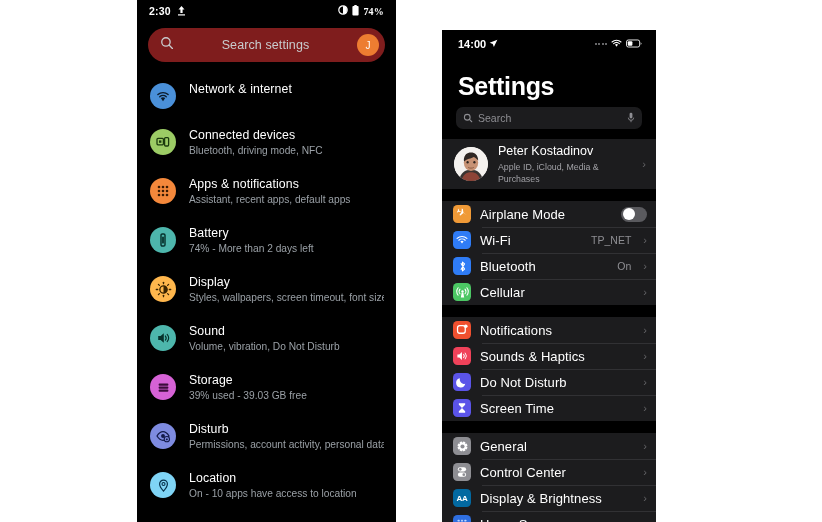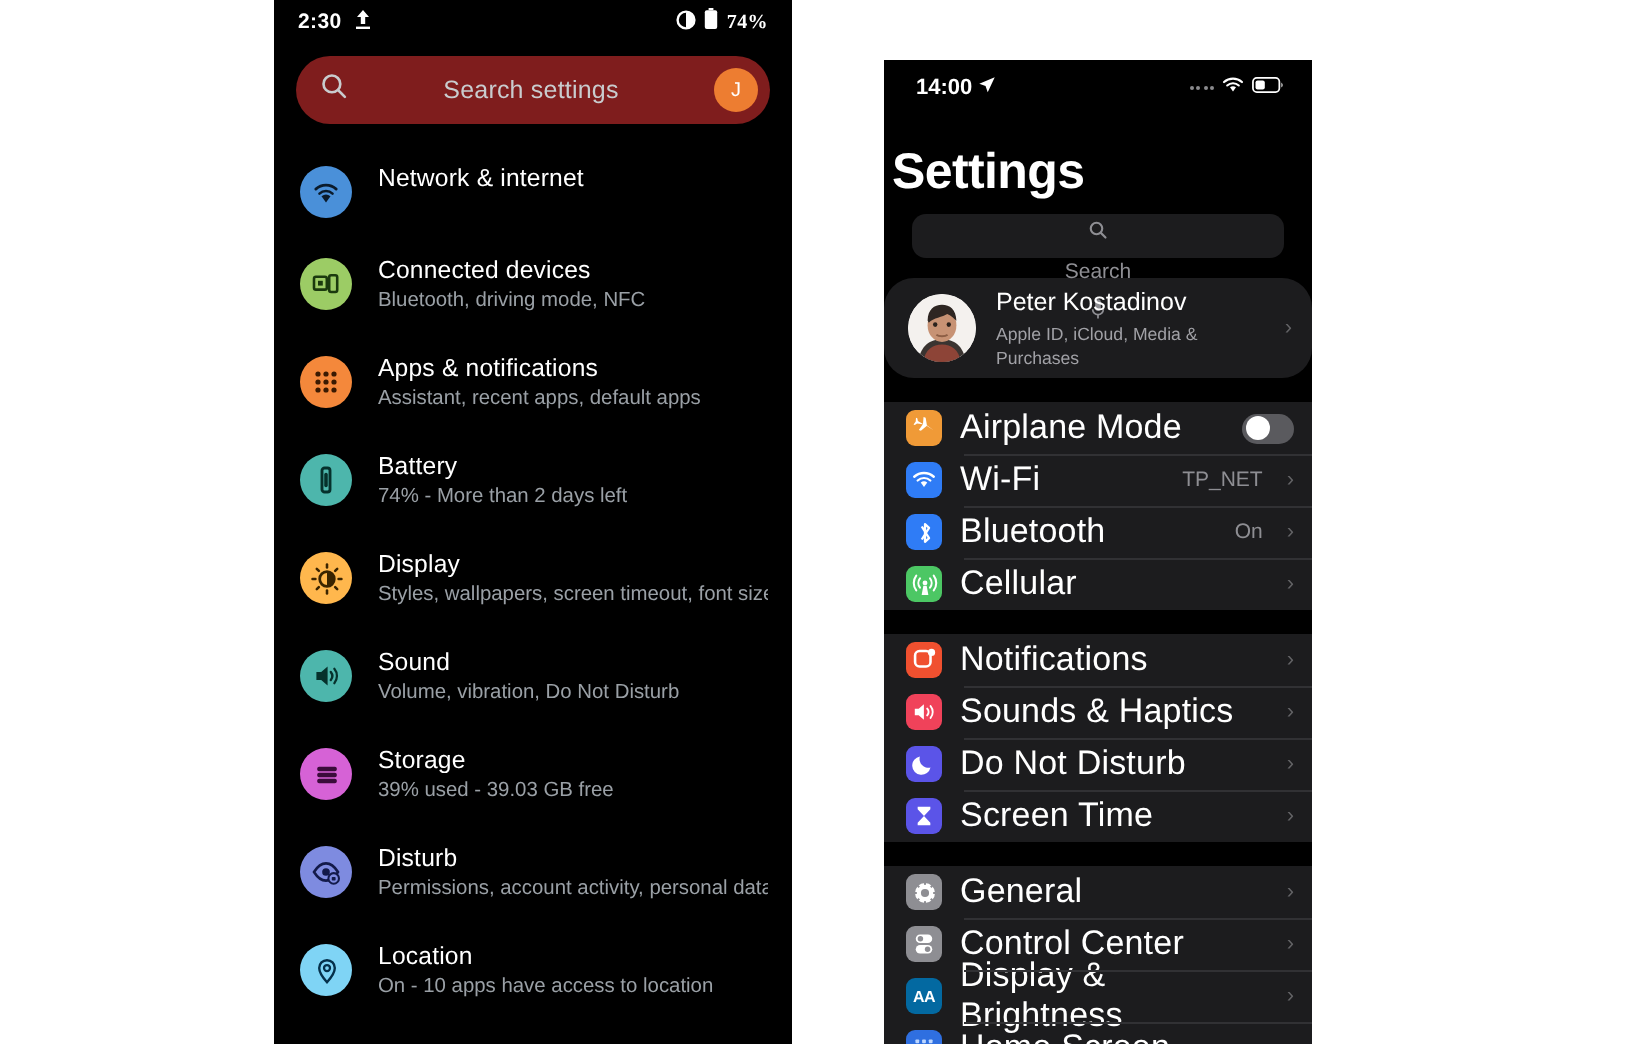--- a/index.html
+++ b/index.html
@@ -59,46 +59,46 @@
   .i-statusbar{
     height:24px; display:flex; align-items:center; justify-content:space-between;
     padding:4px 14px 0 16px; color:#ffffff; font-size:11px; font-weight:bold;
   }
   .i-status-left{ display:flex; align-items:center; gap:3px; }
   .i-status-right{ display:flex; align-items:center; gap:4px; }
   .dots{ display:flex; gap:1.5px; align-items:center; }
   .dots i{ width:2px; height:2px; background:#8a8a8d; border-radius:50%; display:block; }
 
   .i-bigtitle{
-    color:#ffffff; font-size:25px; font-weight:bold; padding:18px 16px 6px 4px;
+    color:#ffffff; font-size:25px; font-weight:bold; padding:18px 16px 6px 16px;
     letter-spacing:-.3px;
   }
   .i-searchbar{
     margin:0 14px 10px 14px; height:22px; background:#1c1c1e; border-radius:7px;
-    display:flex; align-items:center; padding:0 7px; gap:5px;flex-direction:column;
+    display:flex; align-items:center; padding:0 7px; gap:5px;
   }
   .i-search-ph{ flex:1; color:#8e8e93; font-size:10.5px; }
 
   .i-group{ background:#1c1c1e; margin-bottom:12px; }
   .i-row{
     display:flex; align-items:center; gap:9px; padding:0 9px 0 11px; height:26px;
     position:relative;
   }
   .i-row + .i-row::before{
     content:""; position:absolute; left:40px; right:0; top:0; height:1px;
     background:#313134;
   }
   .i-icon{ width:18px; height:18px; border-radius:4.5px; flex:0 0 18px;
     display:flex; align-items:center; justify-content:center; }
-  .i-label{ color:#ffffff; font-size:17px; flex:1; letter-spacing:.1px; }
+  .i-label{ color:#ffffff; font-size:13px; flex:1; letter-spacing:.1px; }
   .i-value{ color:#8e8e93; font-size:10.5px; }
   .i-chev{ color:#636366; font-size:11px; line-height:1; margin-left:3px; }
 
   .i-profile{ background:#1c1c1e; display:flex; align-items:center; gap:10px;
-    padding:8px 10px 8px 12px; height:50px;border-radius:15px; }
+    padding:8px 10px 8px 12px; height:50px; }
   .i-avatar{ width:34px; height:34px; border-radius:50%; overflow:hidden;
     background:#f2f0ee; flex:0 0 34px; position:relative; }
   .i-pname{ color:#ffffff; font-size:12.5px; line-height:15px; }
   .i-psub{ color:#a1a1a6; font-size:8.8px; line-height:12px; margin-top:2px; }
 
   .i-toggle{
     width:26px; height:15px; border-radius:8px; background:#5a5a5e;
     position:relative; flex:0 0 26px;
   }
   .i-toggle .knob{

